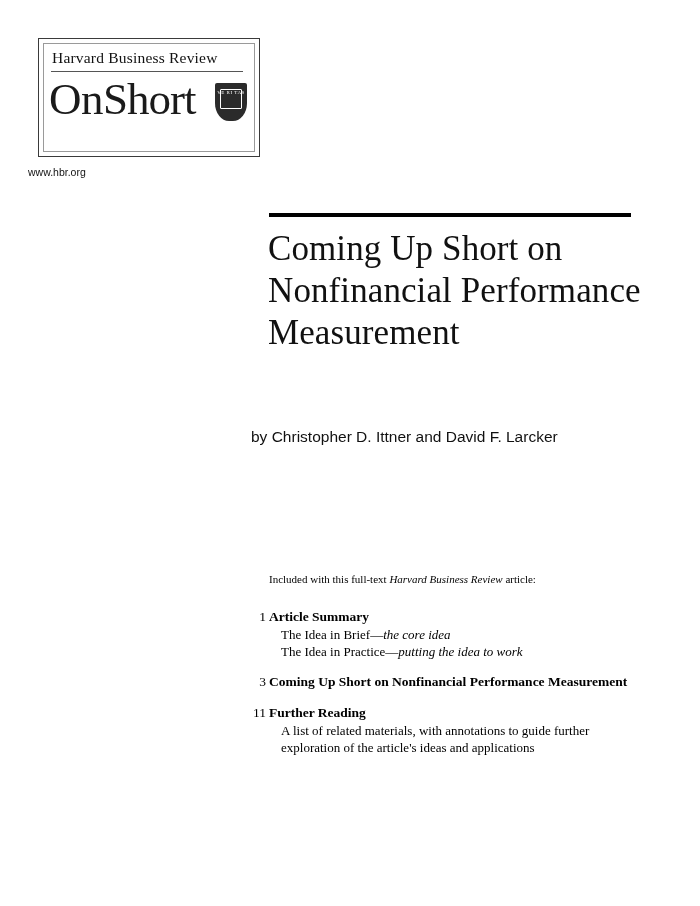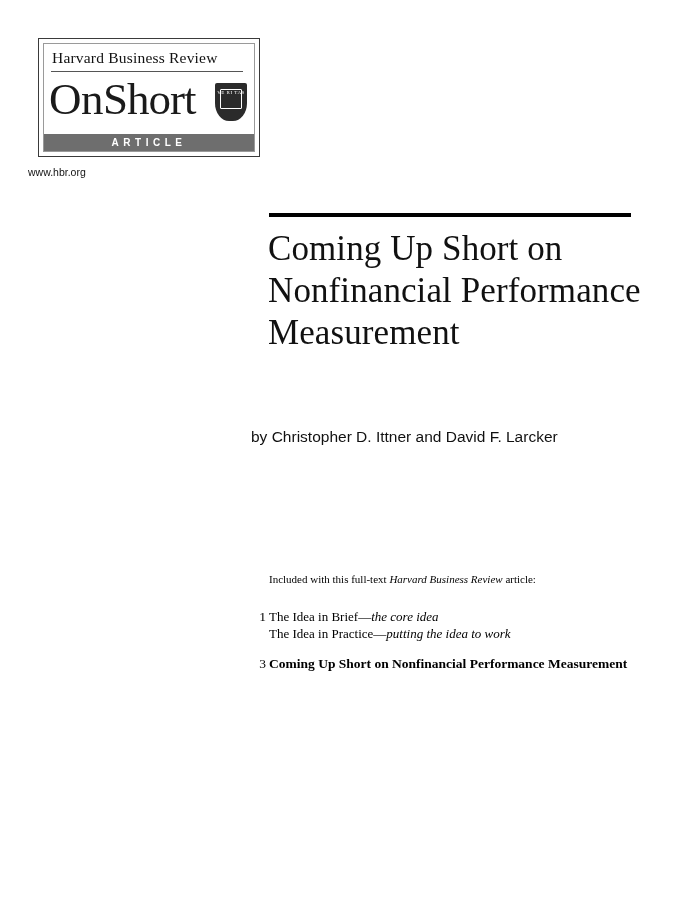--- a/index.html
+++ b/index.html
@@ -183,20 +183,21 @@
   }
   .toc-title {
     font-size: 13.5px;
     line-height: 18px;
     font-weight: bold;
   }
   .toc-sub {
     font-size: 13px;
     line-height: 17px;
     font-weight: normal;
+    margin-left: 12px;
   }
   .toc-sub i { font-style: italic; }
 
   .product-code {
     position: absolute;
     left: 269px;
     top: 903px;
     font-size: 11px;
     color: #0f172a;
   }
@@ -207,46 +208,52 @@
 <div class="logo-block">
   <div class="logo-inner"></div>
   <div class="logo-hbr">Harvard Business Review</div>
   <div class="logo-rule"></div>
   <div class="logo-onpoint">
     <span>On</span><span class="p-cap">Short</span>
   </div>
   <div class="logo-shield">
     <div class="veritas">VE RI TAS</div>
   </div>
-  <div class="logo-article-bar">ARTICLE</div>
 </div>
 
 <div class="site-url">www.hbr.org</div>
 
 <div class="title-rule"></div>
 <div class="doc-title">Coming Up Short on Nonfinancial Performance Measurement</div>
 <div class="doc-byline">by Christopher D. Ittner and David F. Larcker</div>
 
 <div class="contents">
 
   <div class="included-line">
     <span>Included with this full-text </span><i>Harvard Business Review</i><span> article:</span>
   </div>
 
   <div class="toc-entry">
     <div class="toc-num">1</div>
+    <div class="toc-title">Article Summary</div>
     <div class="toc-sub">
       <span>The Idea in Brief—</span><i>the core idea</i>
     </div>
     <div class="toc-sub">
       <span>The Idea in Practice—</span><i>putting the idea to work</i>
     </div>
   </div>
 
   <div class="toc-entry">
     <div class="toc-num">3</div>
     <div class="toc-title">Coming Up Short on Nonfinancial Performance Measurement</div>
   </div>
 
+  <div class="toc-entry">
+    <div class="toc-num">11</div>
+    <div class="toc-title">Further Reading</div>
+    <div class="toc-sub">A list of related materials, with annotations to guide further</div>
+    <div class="toc-sub">exploration of the article's ideas and applications</div>
+  </div>
 
 </div>
 
 <div class="product-code">Product 5380</div>
 
 </body></html>

